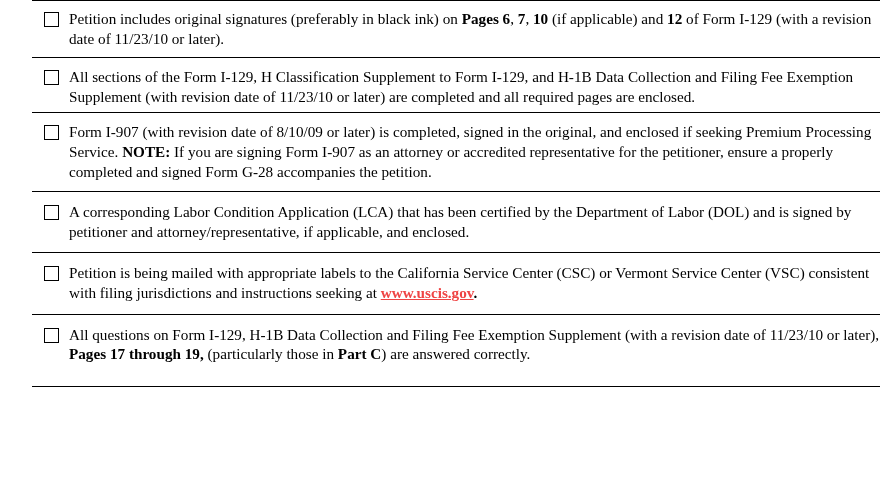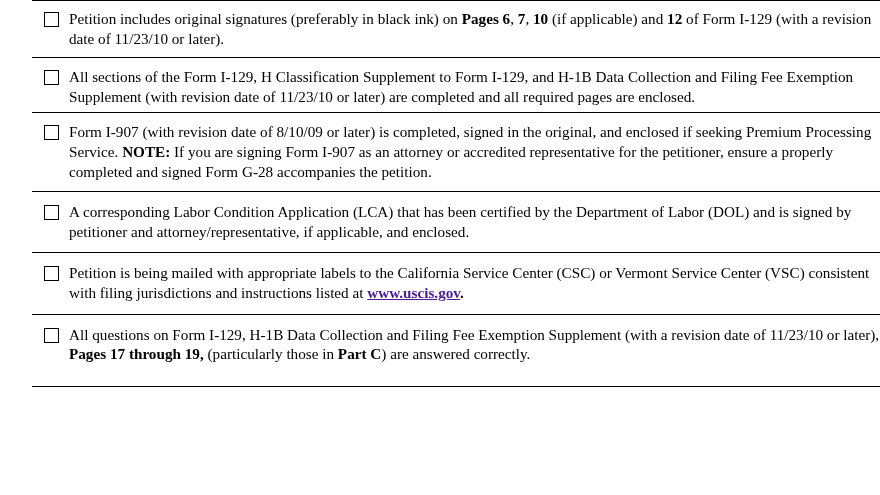--- a/index.html
+++ b/index.html
@@ -46,21 +46,21 @@
     line-height: 1.29;
     text-align: left;
     padding-right: 4px;
   }
   .text-cell b {
     font-weight: bold;
   }
   .link {
     font-weight: bold;
     text-decoration: underline;
-    color: #4c1d95;
+    color: #ef4444;
   }
   
   .row-1 { padding-top: 8px; padding-bottom: 9px; }
   .row-2 { padding-top: 9px; padding-bottom: 6px; }
   .row-3 { padding-top: 9px; padding-bottom: 10px; }
   .row-4 { padding-top: 10px; padding-bottom: 11px; }
   .row-5 { padding-top: 10px; padding-bottom: 11px; }
   .row-6 { padding-top: 10px; padding-bottom: 22px; }
 </style>
 </head>
@@ -93,21 +93,21 @@
     <div class="checkbox-cell">
       <span class="checkbox"></span>
     </div>
     <div class="text-cell"><span>A corresponding Labor Condition Application (LCA) that has been certified by the Department of Labor (DOL) and is signed by petitioner and attorney/representative, if applicable, and enclosed.</span></div>
   </div>
 
   <div class="row row-5">
     <div class="checkbox-cell">
       <span class="checkbox"></span>
     </div>
-    <div class="text-cell"><span>Petition is being mailed with appropriate labels to the California Service Center (CSC) or Vermont Service Center (VSC) consistent with filing jurisdictions and instructions listed at </span><span class="link">www.uscis.gov</span><b>.</b></div>
+    <div class="text-cell"><span>Petition is being mailed with appropriate labels to the California Service Center (CSC) or Vermont Service Center (VSC) consistent with filing jurisdictions and instructions seeking at </span><span class="link">www.uscis.gov</span><b>.</b></div>
   </div>
 
   <div class="row row-6">
     <div class="checkbox-cell">
       <span class="checkbox"></span>
     </div>
     <div class="text-cell"><span>All questions on Form I-129, H-1B Data Collection and Filing Fee Exemption Supplement (with a revision date of 11/23/10 or later), </span><b>Pages 17 through 19,</b><span> (particularly those in </span><b>Part C</b><span>) are answered correctly.</span></div>
   </div>
 
 </div>

